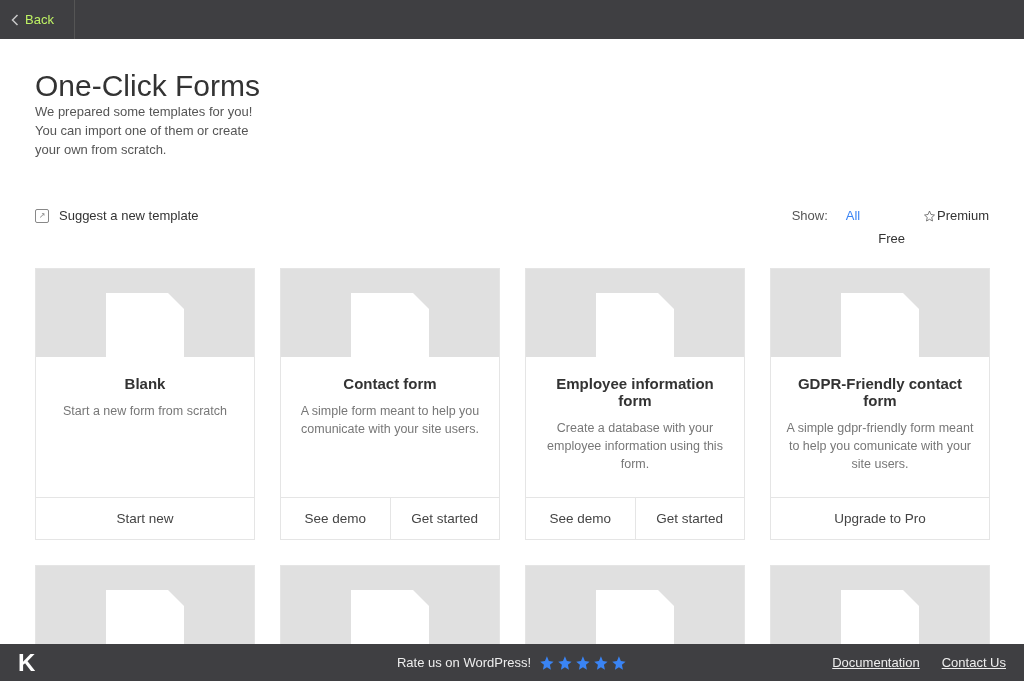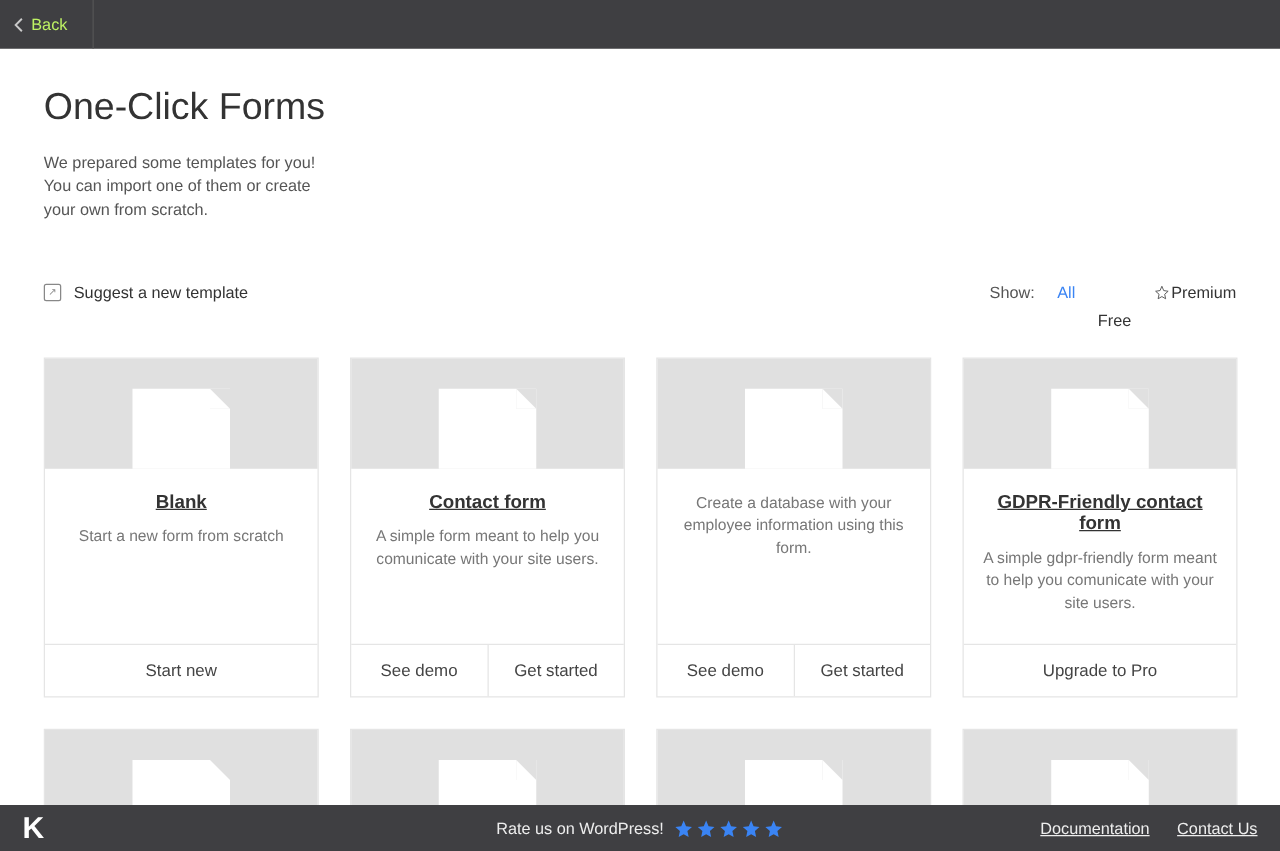--- a/index.html
+++ b/index.html
@@ -1,39 +1,39 @@
 <!DOCTYPE html>
 <html><head>
 <meta charset="utf-8">
 <style>
   * { box-sizing: border-box; margin: 0; padding: 0; }
   html, body { width: 1024px; height: 681px; font-family: -apple-system, BlinkMacSystemFont, "Segoe UI", Arial, sans-serif; background: #fff; overflow: hidden; }
   .topbar { height: 39px; background: #3f3f42; display: flex; align-items: center; padding: 0 10px; }
   .back-btn { display: flex; align-items: center; gap: 6px; color: #bef264; font-size: 13px; cursor: pointer; padding-right:20px; border-right:1px solid #555; height:100%;}
   .back-btn svg { width: 9px; height: 12px; }
   .content { padding: 30px 35px 0 35px; height: 605px; overflow: hidden; }
-  h1 { font-size: 30px; font-weight: 400; color: #333; margin-bottom: 18px; }
+  h1 { font-size: 30px; font-weight: 400; color: #333; }
   .intro { font-size: 13px; color: #555; line-height: 1.45; max-width: 240px; margin-bottom: 26px; }
   .toolbar { display: flex; justify-content: space-between; align-items: center; margin-bottom: 22px; }
   .suggest { display: flex; align-items: center; gap: 10px; font-size: 13px; color: #333; cursor: pointer; }
   .suggest .sicon { width:14px; height:14px; border:1px solid #888; border-radius:2px; display:flex; align-items:center; justify-content:center; font-size:8px; color:#888;}
   .filters { display: flex; align-items: center; gap: 18px; font-size: 13px; color: #333; justify-content: flex-end; }
   .filters .label { color: #555; }
   .filters .all { color: #3a84f4; cursor: pointer; }
   .filters .free { cursor: pointer; margin-top: 45px; }
   .filters .premium { display: flex; align-items: center; gap: 1px; cursor: pointer; }
   .filters .premium svg { width: 13px; height: 12px; }
   .grid { display: grid; grid-template-columns: repeat(4, 220px); gap: 25px; justify-content: start; }
   .card { border: 1px solid #e5e5e5; background: #fff; display: flex; flex-direction: column; height: 272px; }
   .thumb { background: #e0e0e0; height: 88px; position: relative; }
   .doc { position: absolute; bottom: 0; left: 50%; transform: translateX(-50%); width: 78px; height: 64px; background: #fff; }
   .doc::before { content:""; position:absolute; top:0; right:0; width:16px; height:16px; background:#e0e0e0; }
   .doc::after  { content:""; position:absolute; top:0; right:0; width:0; height:0; border-right:16px solid transparent; border-bottom:16px solid #fff; }
   .body { flex: 1; padding: 18px 14px 0 14px; text-align: center; }
-  .ctitle { font-size: 15px; font-weight: 600; color: #333; margin-bottom: 10px; text-decoration: underline; }
+  .ctitle { font-size: 15px; font-weight: 600; color: #333; margin-bottom: 10px; }
   .cdesc { font-size: 12.5px; color: #777; line-height: 1.45; }
   .actions { display: flex; border-top: 1px solid #e5e5e5; height: 42px; }
   .abtn { flex: 1; display: flex; align-items: center; justify-content: center; font-size: 13.5px; color: #444; cursor: pointer; }
   .abtn + .abtn { border-left: 1px solid #e5e5e5; }
   .card2 { height: auto; } 
   .card2 .body { padding-top:18px; padding-bottom:0; height:33px; overflow:hidden; }
   .card2 .thumb { height:88px; }
   .footer { position: absolute; bottom: 0; left: 0; right: 0; height: 37px; background: #3f3f42; display: flex; align-items: center; color: #eee; font-size: 13px; padding: 0 18px; }
   .klogo { font-size: 24px; font-weight: 800; color: #fff; letter-spacing:-2px;}
   .rate { position:absolute; left:50%; transform:translateX(-50%); display:flex; align-items:center; gap:8px;}
@@ -103,20 +103,21 @@
         <div class="abtn">See demo</div>
         <div class="abtn">Get started</div>
       </div>
     </div>
 
     <div class="card">
       <div class="thumb">
           <div class="doc"></div>
         </div>
       <div class="body">
+        <div class="ctitle">Employee information form</div>
         <div class="cdesc">Create a database with your employee information using this form.</div>
       </div>
       <div class="actions">
         <div class="abtn">See demo</div>
         <div class="abtn">Get started</div>
       </div>
     </div>
 
     <div class="card">
       <div class="thumb">

